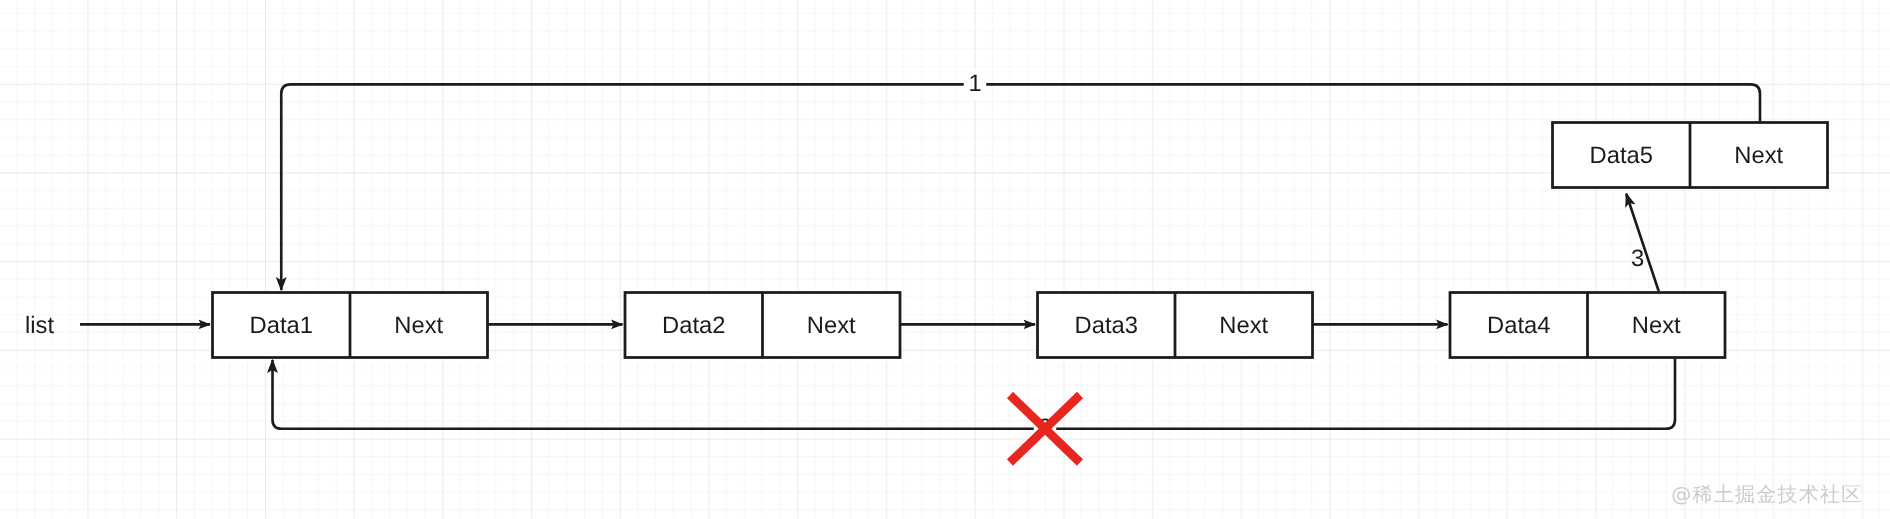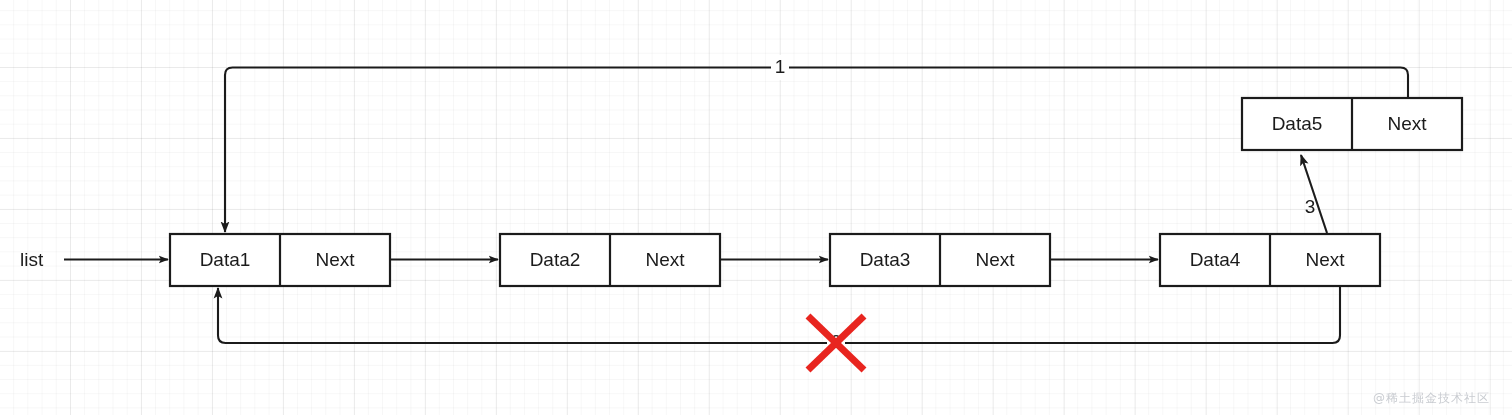--- a/index.html
+++ b/index.html
@@ -46,21 +46,21 @@
   .list-label {
     font-family: "Liberation Sans", sans-serif;
     font-size: 19px;
     fill: #1b1b1b;
   }
   .watermark {
     position: absolute;
     right: 22px;
     bottom: 8px;
     font-family: "DejaVu Sans", sans-serif;
-    font-size: 12px;
+    font-size: 16px;
     color: #c9ccd1;
     letter-spacing: 1px;
     white-space: nowrap;
     user-select: none;
   }
   .box-rect {
     fill: #ffffff;
     stroke: #1b1b1b;
     stroke-width: 2.2;
   }

